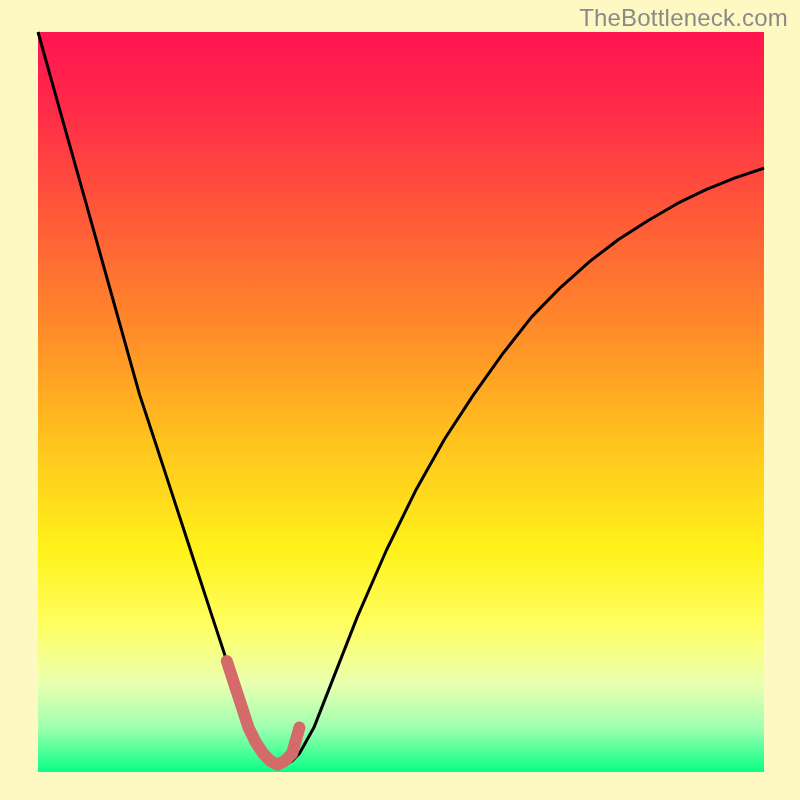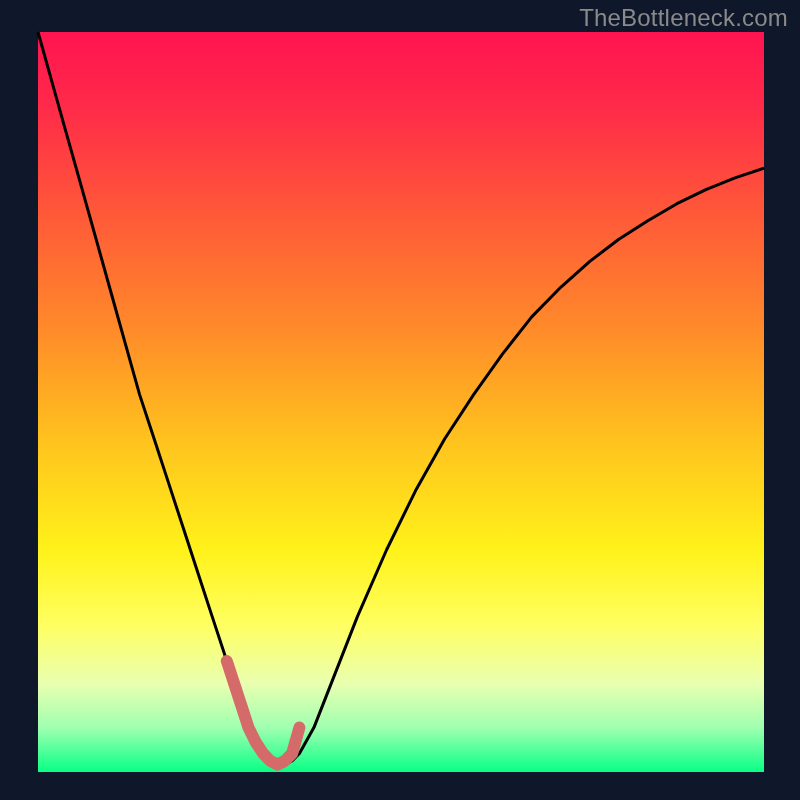--- a/index.html
+++ b/index.html
@@ -7,21 +7,21 @@
     padding: 0;
     width: 800px;
     height: 800px;
     background: #000;
     overflow: hidden;
     font-family: Arial, Helvetica, sans-serif;
   }
   .frame {
     position: absolute;
     inset: 0;
-    background: #0f172a;
+    background: #fef9c3;
   }
   .watermark {
     position: absolute;
     top: 4px;
     right: 12px;
     color: #8a8a8a;
     font-size: 24px;
     font-weight: 400;
     letter-spacing: 0.2px;
     z-index: 10;

